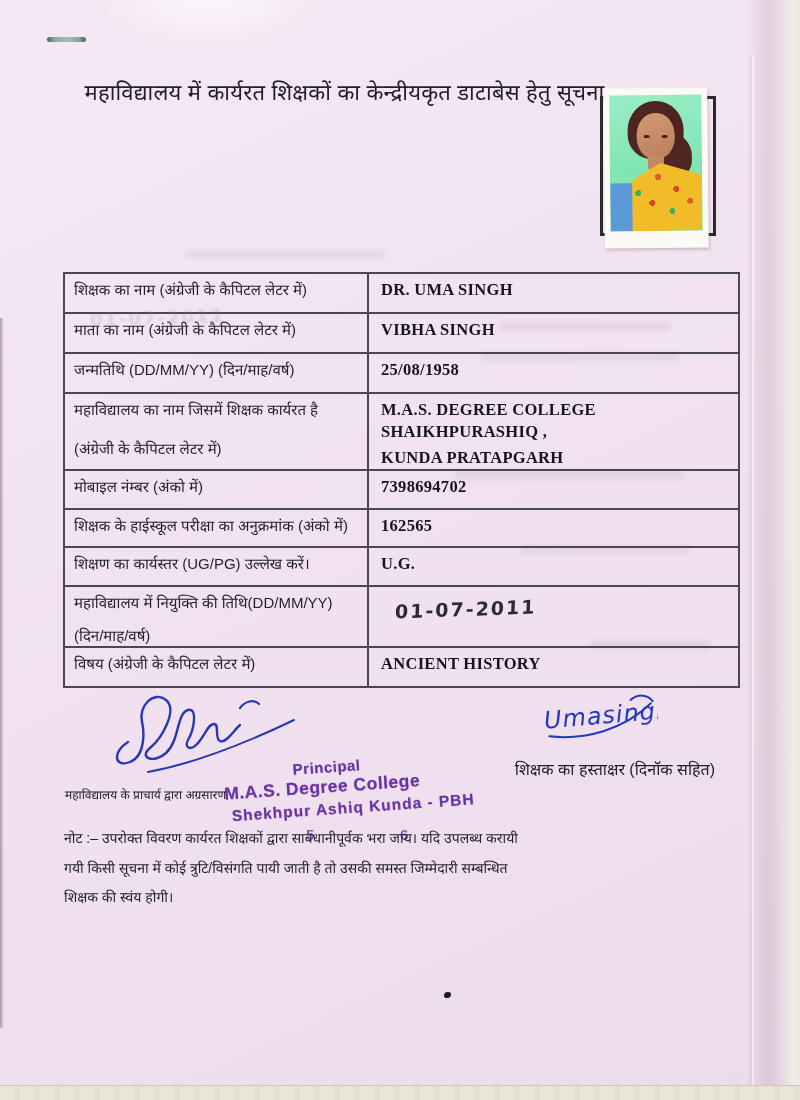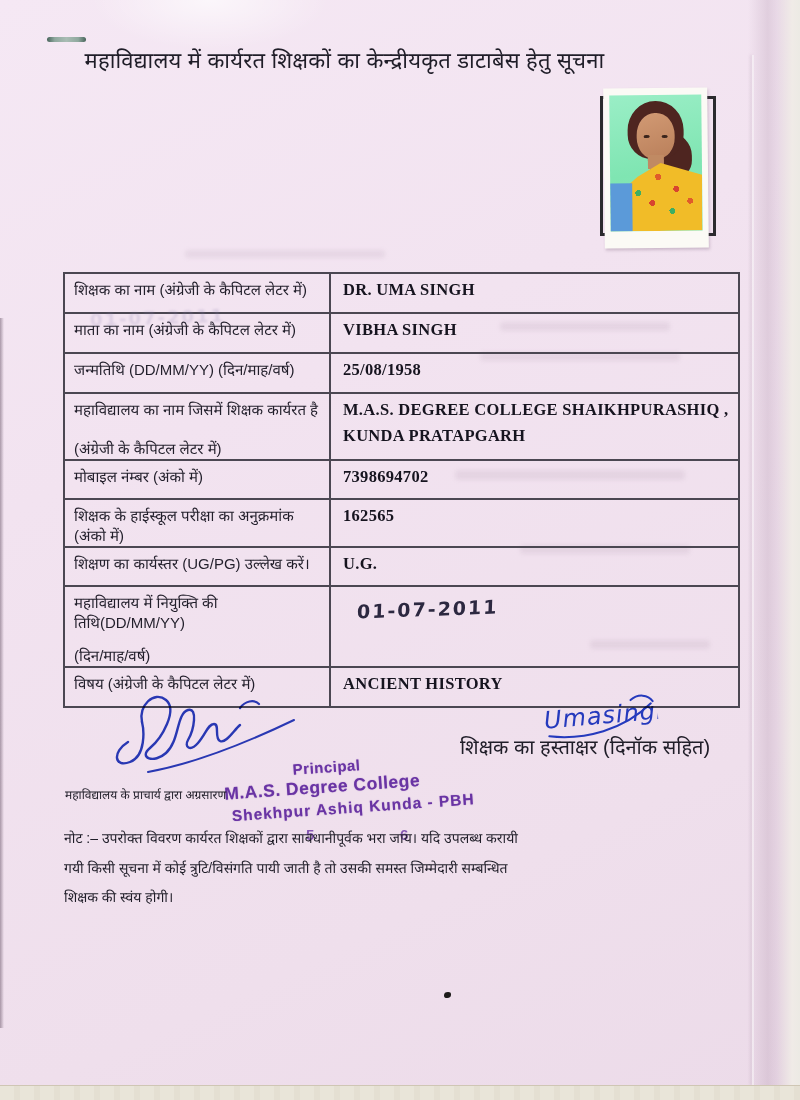--- a/index.html
+++ b/index.html
@@ -18,21 +18,21 @@
     background:linear-gradient(to right, rgba(80,60,80,.45), rgba(80,60,80,0)); }
   .bottom-strip { position:absolute; left:0; top:1085px; width:800px; height:15px;
     background:repeating-linear-gradient(to right,#e9e5d9 0 14px,#e4dfd2 14px 20px);
     border-top:1px solid #cfc6b4; }
   .staple { position:absolute; left:47px; top:37px; width:39px; height:5px; border-radius:3px;
     background:linear-gradient(to right,#49655c,#8fa89e 20%,#a9bcb4 50%,#8fa89e 80%,#49655c); }
   .ink-speck { position:absolute; left:444px; top:992px; width:7px; height:6px; border-radius:60% 40% 55% 45%; background:#1d1b1a; }
   .smudge { position:absolute; background:rgba(125,95,125,.10); filter:blur(2px); border-radius:4px; }
 
   
-  .title { position:absolute; left:52px; top:44px; width:585px; text-align:center;
+  .title { position:absolute; left:52px; top:76px; width:585px; text-align:center;
     color:#1f1d28; font-size:22px; line-height:34px; letter-spacing:.2px; }
 
   
   .printed-frame { position:absolute; left:600px; top:96px; width:116px; height:140px; border:3px solid #2b2b2e; }
   .photo-paper { position:absolute; left:604px; top:88px; width:104px; height:160px; background:#fbfaf5;
     transform:rotate(-.6deg); box-shadow:1px 2px 3px rgba(90,60,90,.25); }
   .portrait { position:absolute; left:6px; top:7px; width:92px; height:136px; overflow:hidden;
     background:linear-gradient(170deg,#9aeec6 0%,#7fe5b2 55%,#8ce9bb 100%); }
   .hair { position:absolute; left:18px; top:6px; width:56px; height:58px; background:#4e2520;
     border-radius:50% 50% 42% 42%; box-shadow:14px 26px 0 -6px #4e2520; }
@@ -48,39 +48,39 @@
       radial-gradient(circle 3px at 66px 26px, #d8452f 0 3px, transparent 3px),
       radial-gradient(circle 3px at 18px 44px, #3fae62 0 3px, transparent 3px),
       radial-gradient(circle 3px at 42px 40px, #d8452f 0 3px, transparent 3px),
       radial-gradient(circle 3px at 62px 48px, #3fae62 0 3px, transparent 3px),
       radial-gradient(circle 3px at 80px 38px, #e05c2a 0 3px, transparent 3px); }
   .blouse { position:absolute; left:0; top:88px; width:22px; height:48px; background:#5b9ad9; }
 
   
   table.form { position:absolute; left:63px; top:272px; width:677px; border-collapse:collapse; table-layout:fixed; }
   table.form td { border:2px solid #4b4752; vertical-align:top; }
-  td.lbl { width:266px; padding:6px 6px 0 9px; font-size:15px; color:#221f2b; line-height:20px; }
+  td.lbl { width:304px; padding:6px 6px 0 9px; font-size:15px; color:#221f2b; line-height:20px; }
   td.val { padding:5px 6px 0 12px; font-family:"Liberation Serif",serif; font-weight:600;
            font-size:16.5px; letter-spacing:.3px; color:#16141f; line-height:22px; }
   tr.h40 td { height:40px; } tr.h39 td { height:39px; } tr.h38 td { height:38px; }
   tr.h57 td { height:57px; } tr.h60 td { height:60px; }
   .lbl .l2 { display:block; margin-top:19px; }
   .val .v2 { display:block; margin-top:4px; }
   .handwritten { position:relative; display:inline-block; margin:6px 0 0 14px;
     font-family:"DejaVu Sans",sans-serif; font-size:19px; letter-spacing:2px; color:#2c2840;
     transform:rotate(-2deg) skewX(-4deg); }
   .hand-ghost { position:absolute; left:26px; top:34px; font-family:"DejaVu Sans",sans-serif;
     font-size:18px; letter-spacing:2px; color:#8a7fae; opacity:.22; filter:blur(1px);
     transform:rotate(-2deg); }
 
   
   .sig-teacher { position:absolute; left:538px; top:694px; width:120px; height:50px;
     transform:rotate(-5deg); mix-blend-mode:multiply; }
-  .cap-teacher { position:absolute; left:455px; top:733px; width:260px; text-align:center;
-    font-size:20px; color:#1f1d28; }
+  .cap-teacher { position:absolute; left:455px; top:758px; width:260px; text-align:right;
+    font-size:16px; color:#1f1d28; }
   .sig-principal { position:absolute; left:106px; top:680px; width:240px; height:110px; mix-blend-mode:multiply; }
   .cap-principal { position:absolute; left:65px; top:786px; font-size:12px; color:#1f1d28; }
   .stamp { position:absolute; left:222px; top:755px; width:310px; transform:rotate(-4deg);
     color:rgba(104,47,172,.88); mix-blend-mode:multiply; text-shadow:0 0 1px rgba(104,47,172,.55);
     font-weight:bold; }
   .stamp .s1 { margin-left:72px; font-size:15px; letter-spacing:.5px; }
   .stamp .s2 { margin-left:2px; font-size:17.5px; letter-spacing:.5px; margin-top:1px; }
   .stamp .s3 { margin-left:8px; font-size:15.5px; letter-spacing:1px; margin-top:3px; }
   .stamp-frag { position:absolute; font-weight:bold; font-size:15px; color:rgba(104,47,172,.75);
     mix-blend-mode:multiply; }

